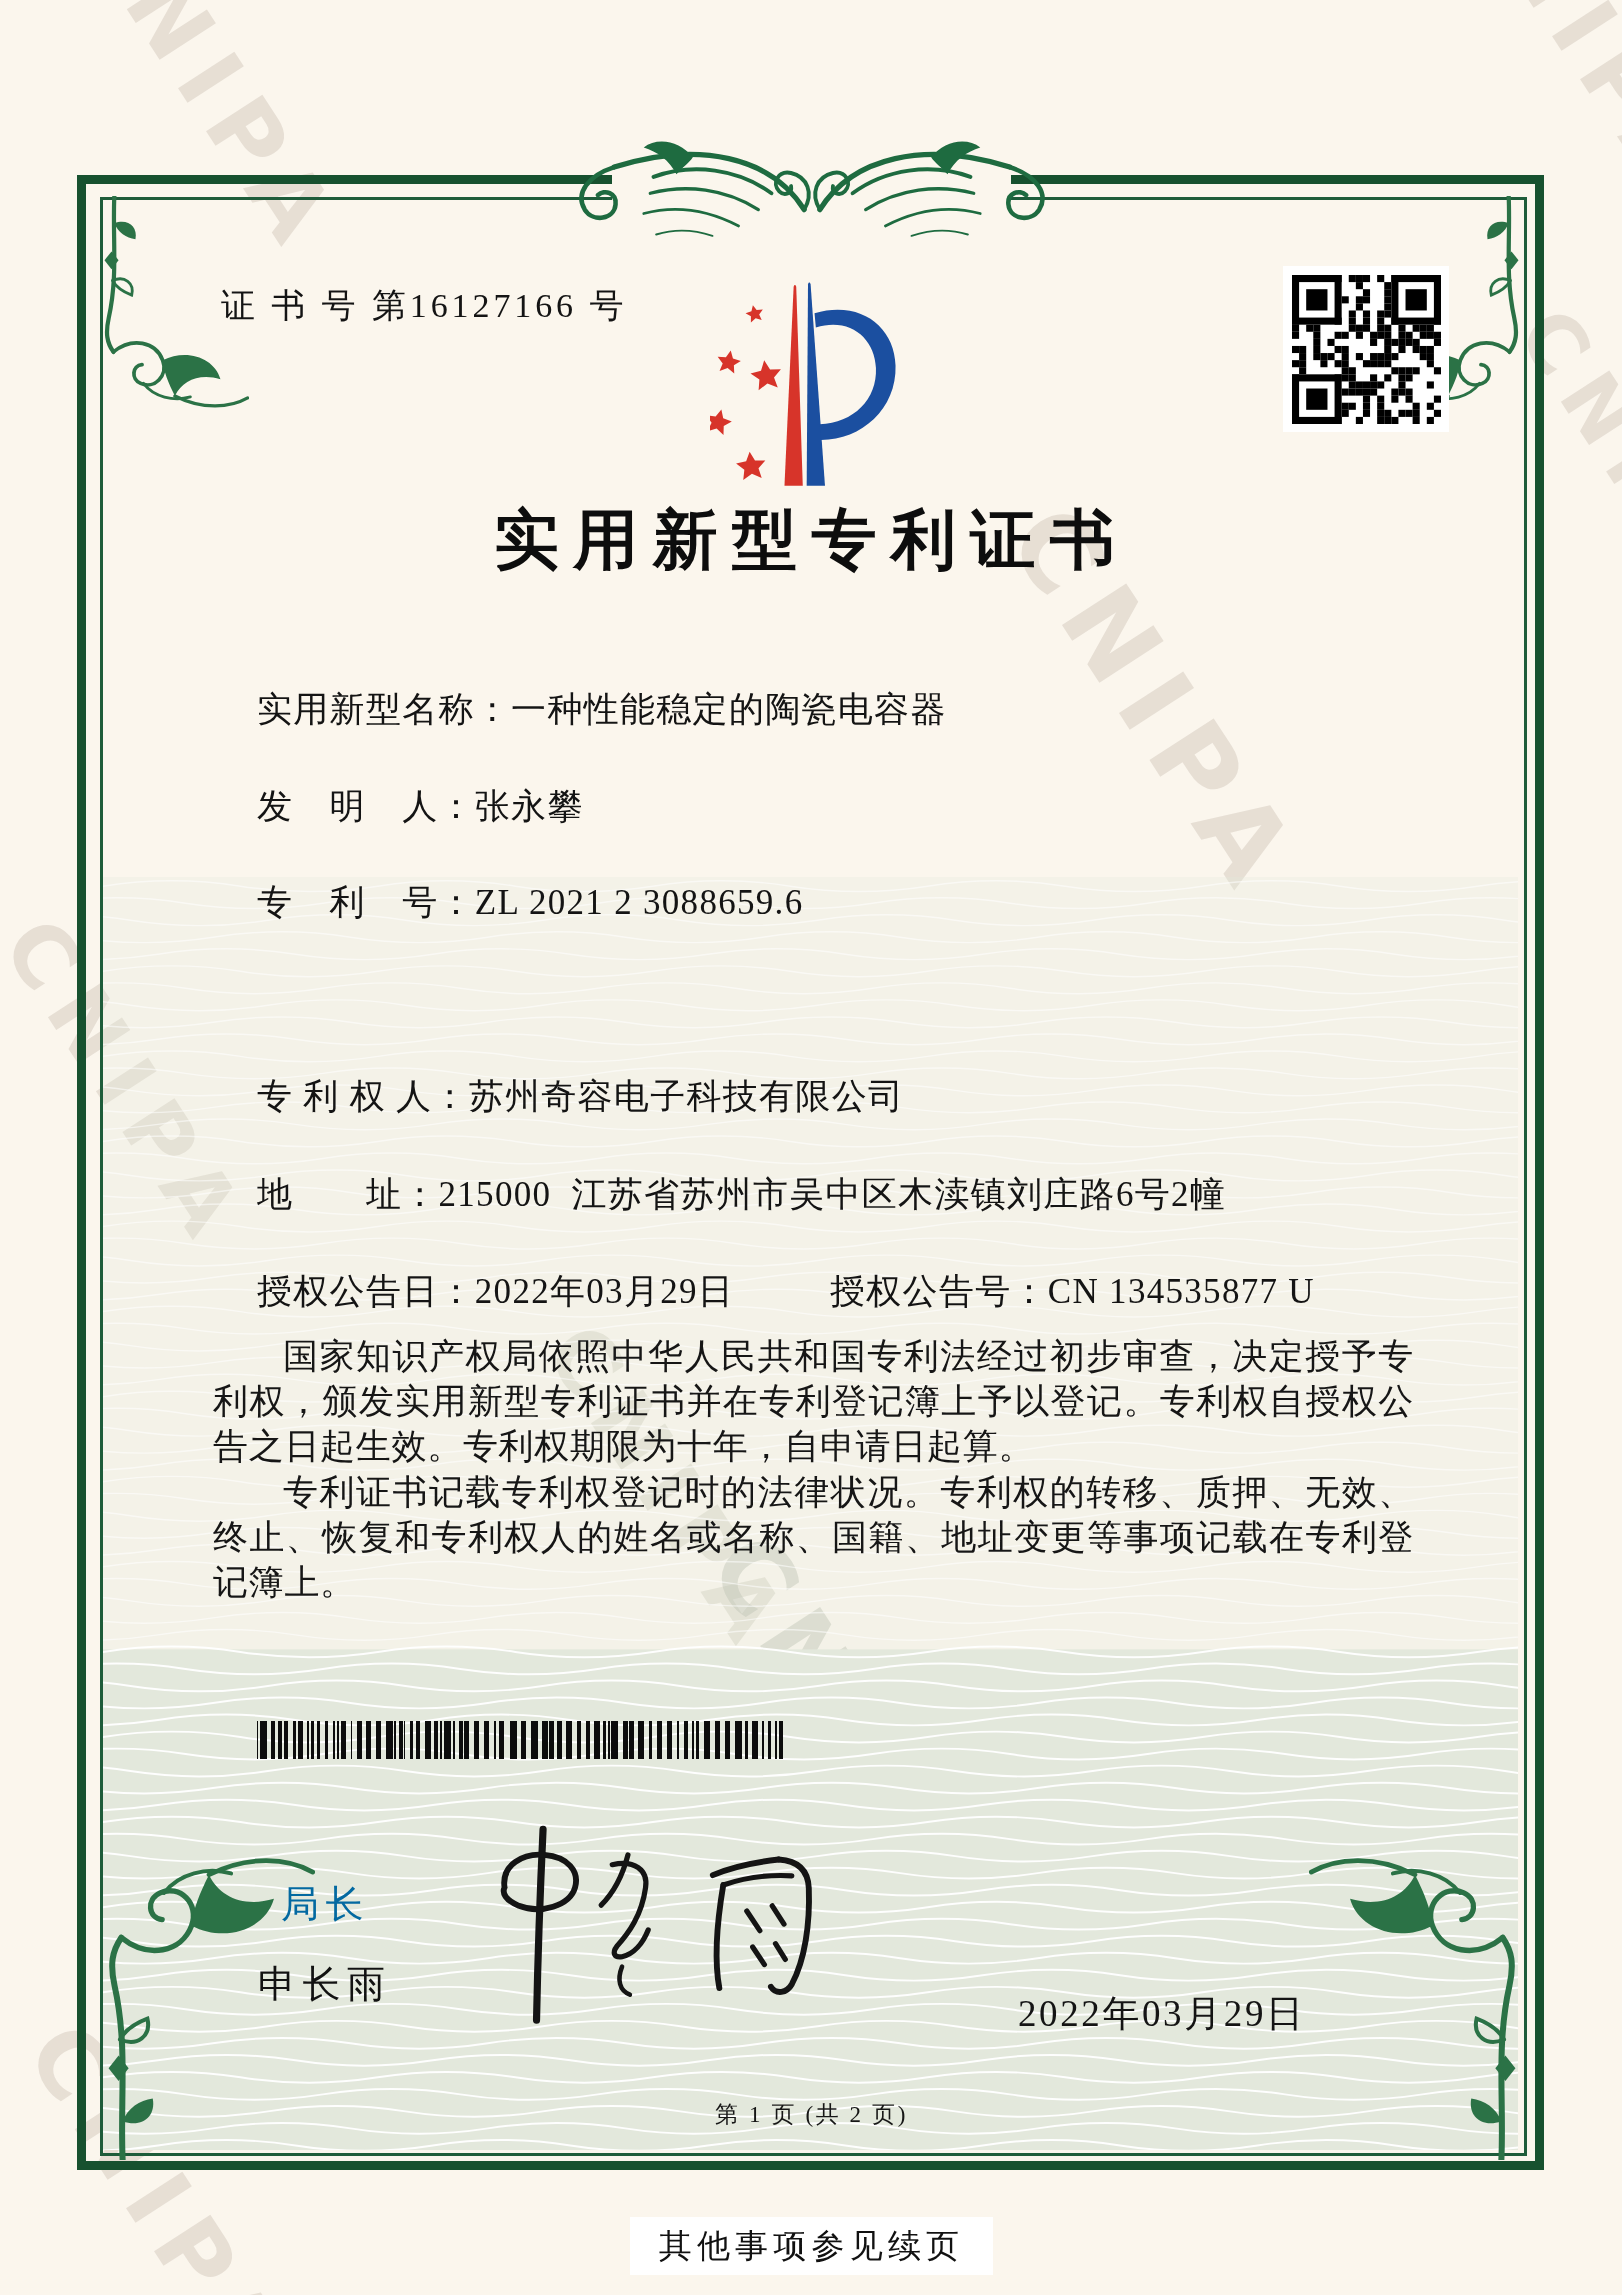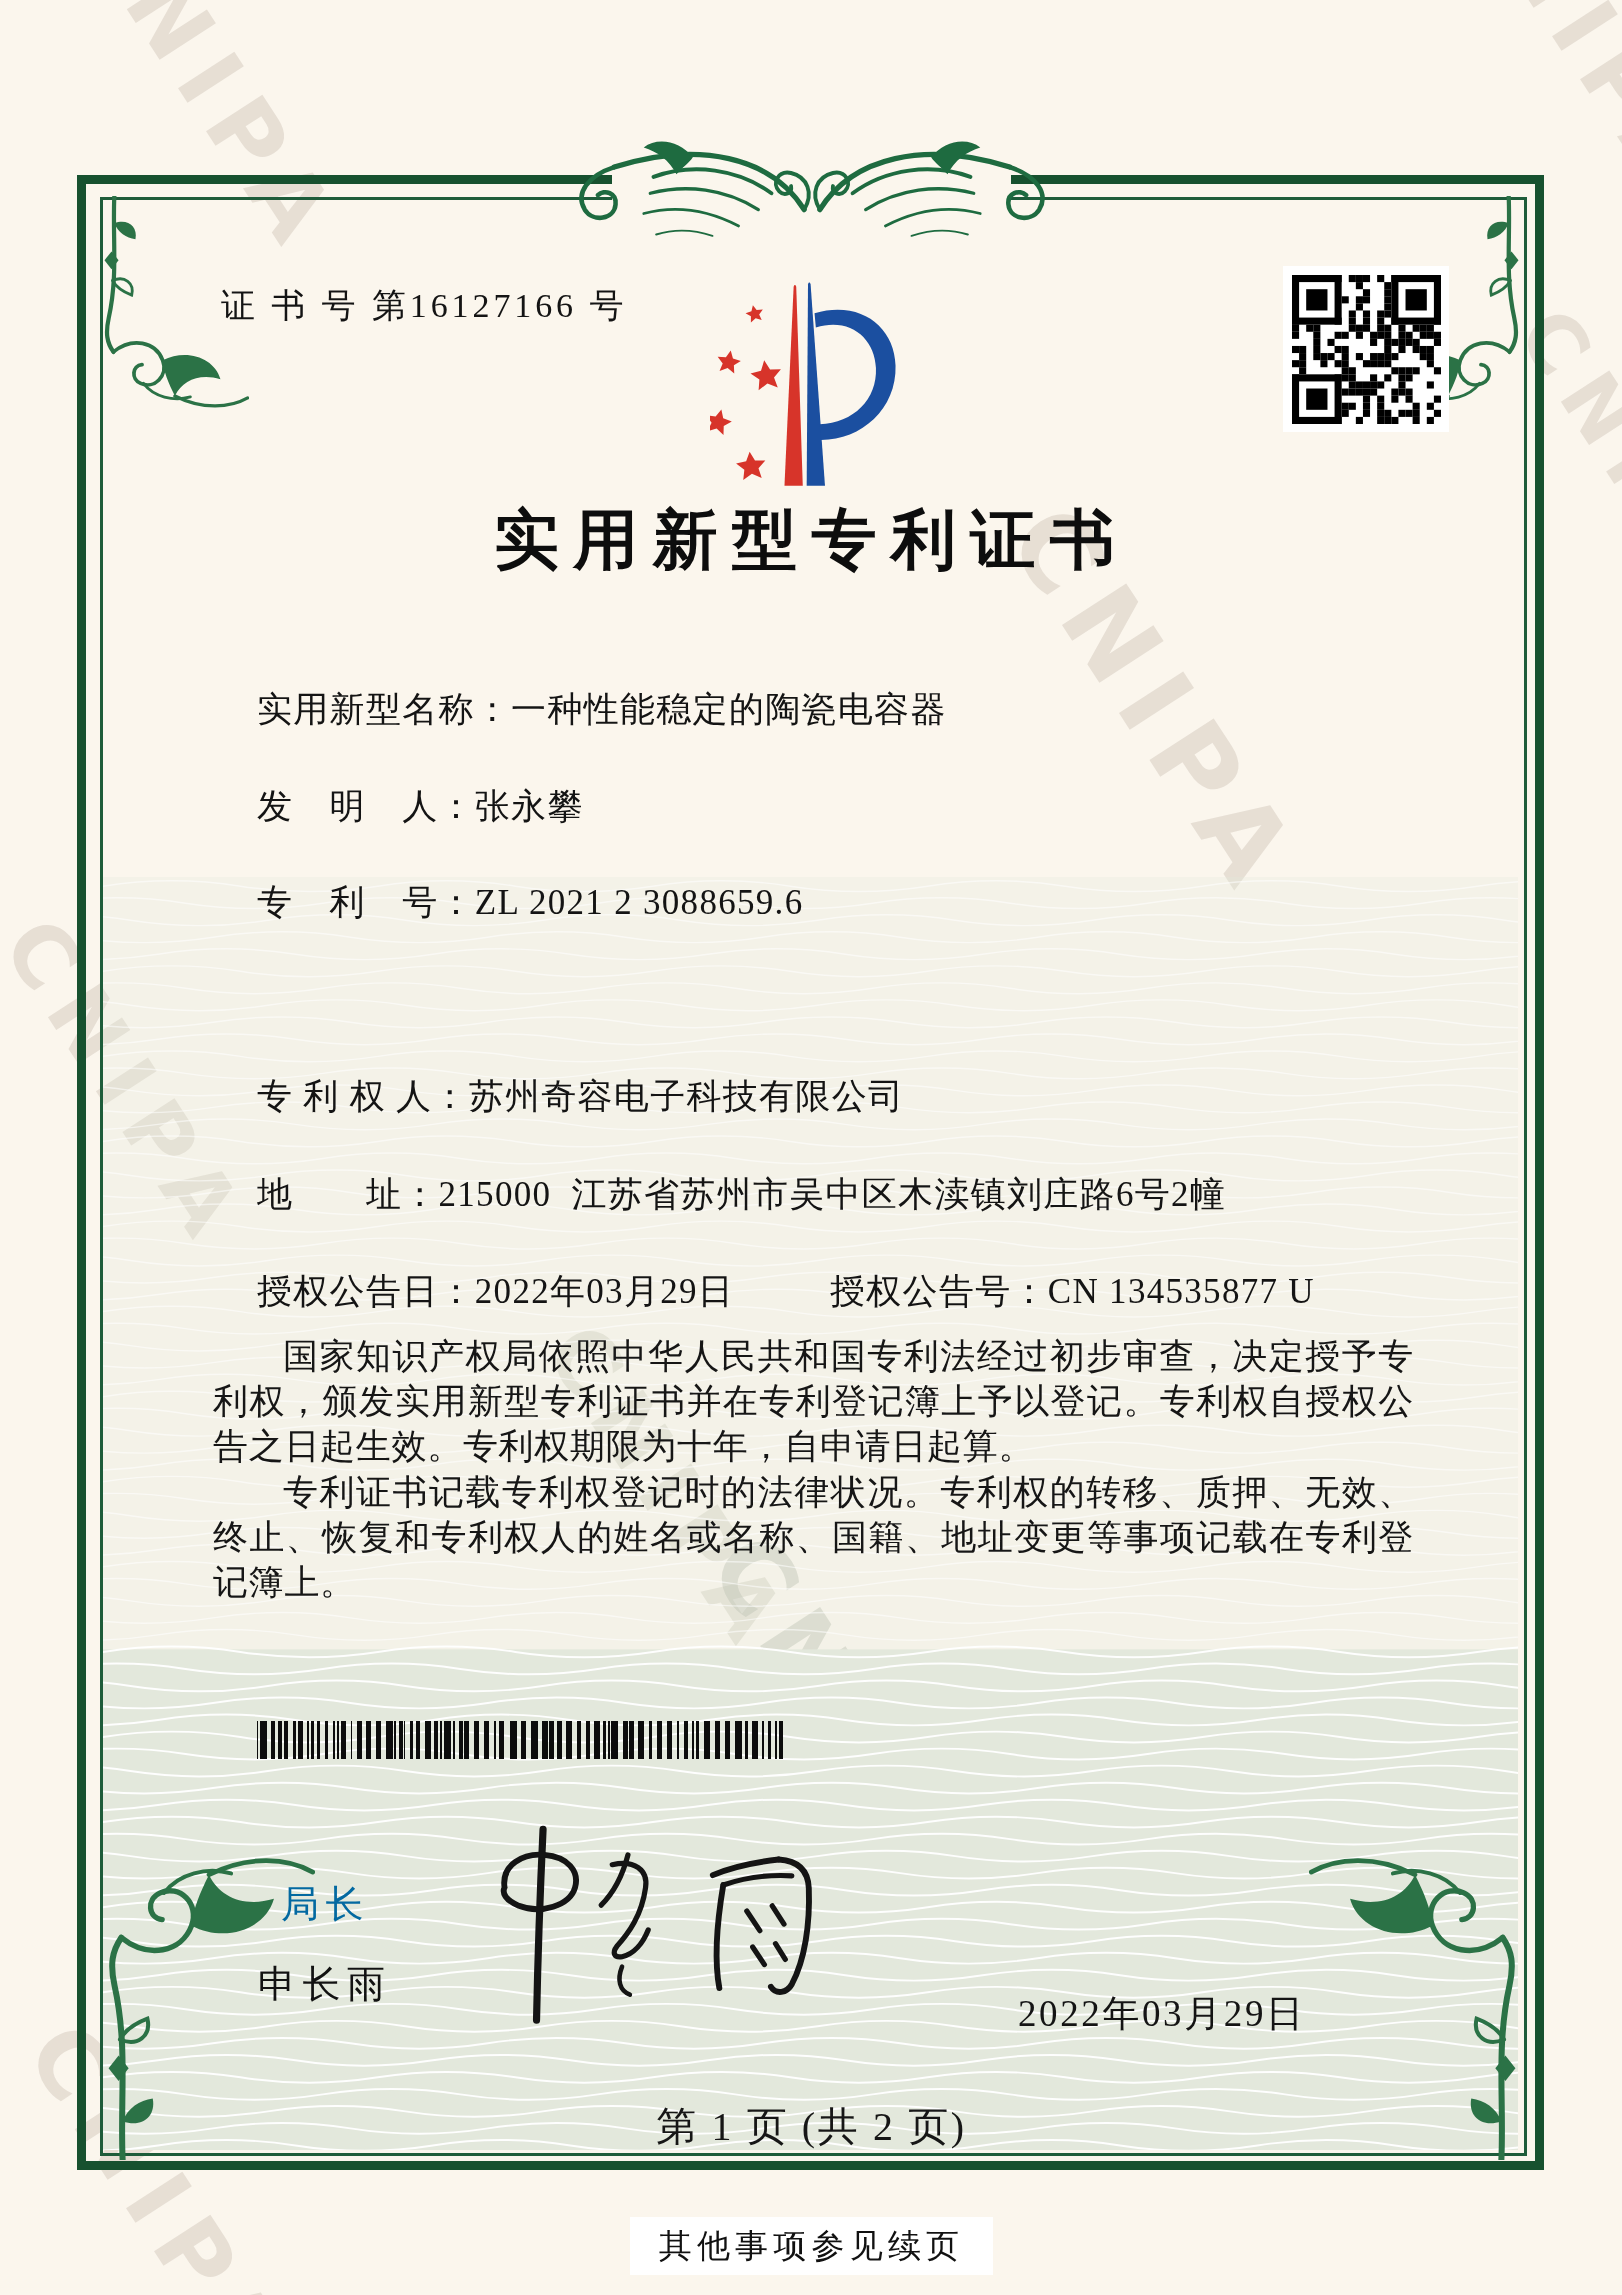--- a/index.html
+++ b/index.html
@@ -33,21 +33,21 @@
     text-align:justify;text-indent:2em;letter-spacing:0.7px;}
   
   .waves{position:absolute;left:103px;top:877px;width:1415px;height:1273px;overflow:hidden;}
   
   .barcode{position:absolute;left:257px;top:1721px;width:531px;height:38px;display:flex;align-items:stretch;}
   .barcode div{height:100%;}
   .director-title{position:absolute;left:258px;top:1879px;font-size:38px;color:#0369a1;letter-spacing:6.5px;margin-left:23px;}
   .director-name{position:absolute;left:258px;top:1959px;font-size:38px;color:#121212;letter-spacing:6.5px;}
   .signature{position:absolute;left:425px;top:1819px;width:432px;height:222px;}
   .issue-date{position:absolute;left:1018px;top:1989px;font-size:37px;color:#141414;letter-spacing:2.6px;white-space:pre;}
-  .page-info{position:absolute;left:0;top:2099px;width:100%;text-align:center;font-size:40px;color:#161616;letter-spacing:2.6px;white-space:pre;}
+  .page-info{position:absolute;left:0;top:2099px;width:100%;text-align:center;font-size:23px;color:#161616;letter-spacing:2.6px;white-space:pre;}
   .footer-note{position:absolute;left:0;top:2217px;width:100%;text-align:center;text-decoration:underline;}
   .footer-note span{display:inline-block;background:#ffffff;padding:6.5px 29px;font-size:33px;color:#111;letter-spacing:5.2px;}
   .orn{position:absolute;pointer-events:none;}
 </style>
 </head>
 <body>
 
 <div class="page">
 
   <svg width="0" height="0" style="position:absolute">

